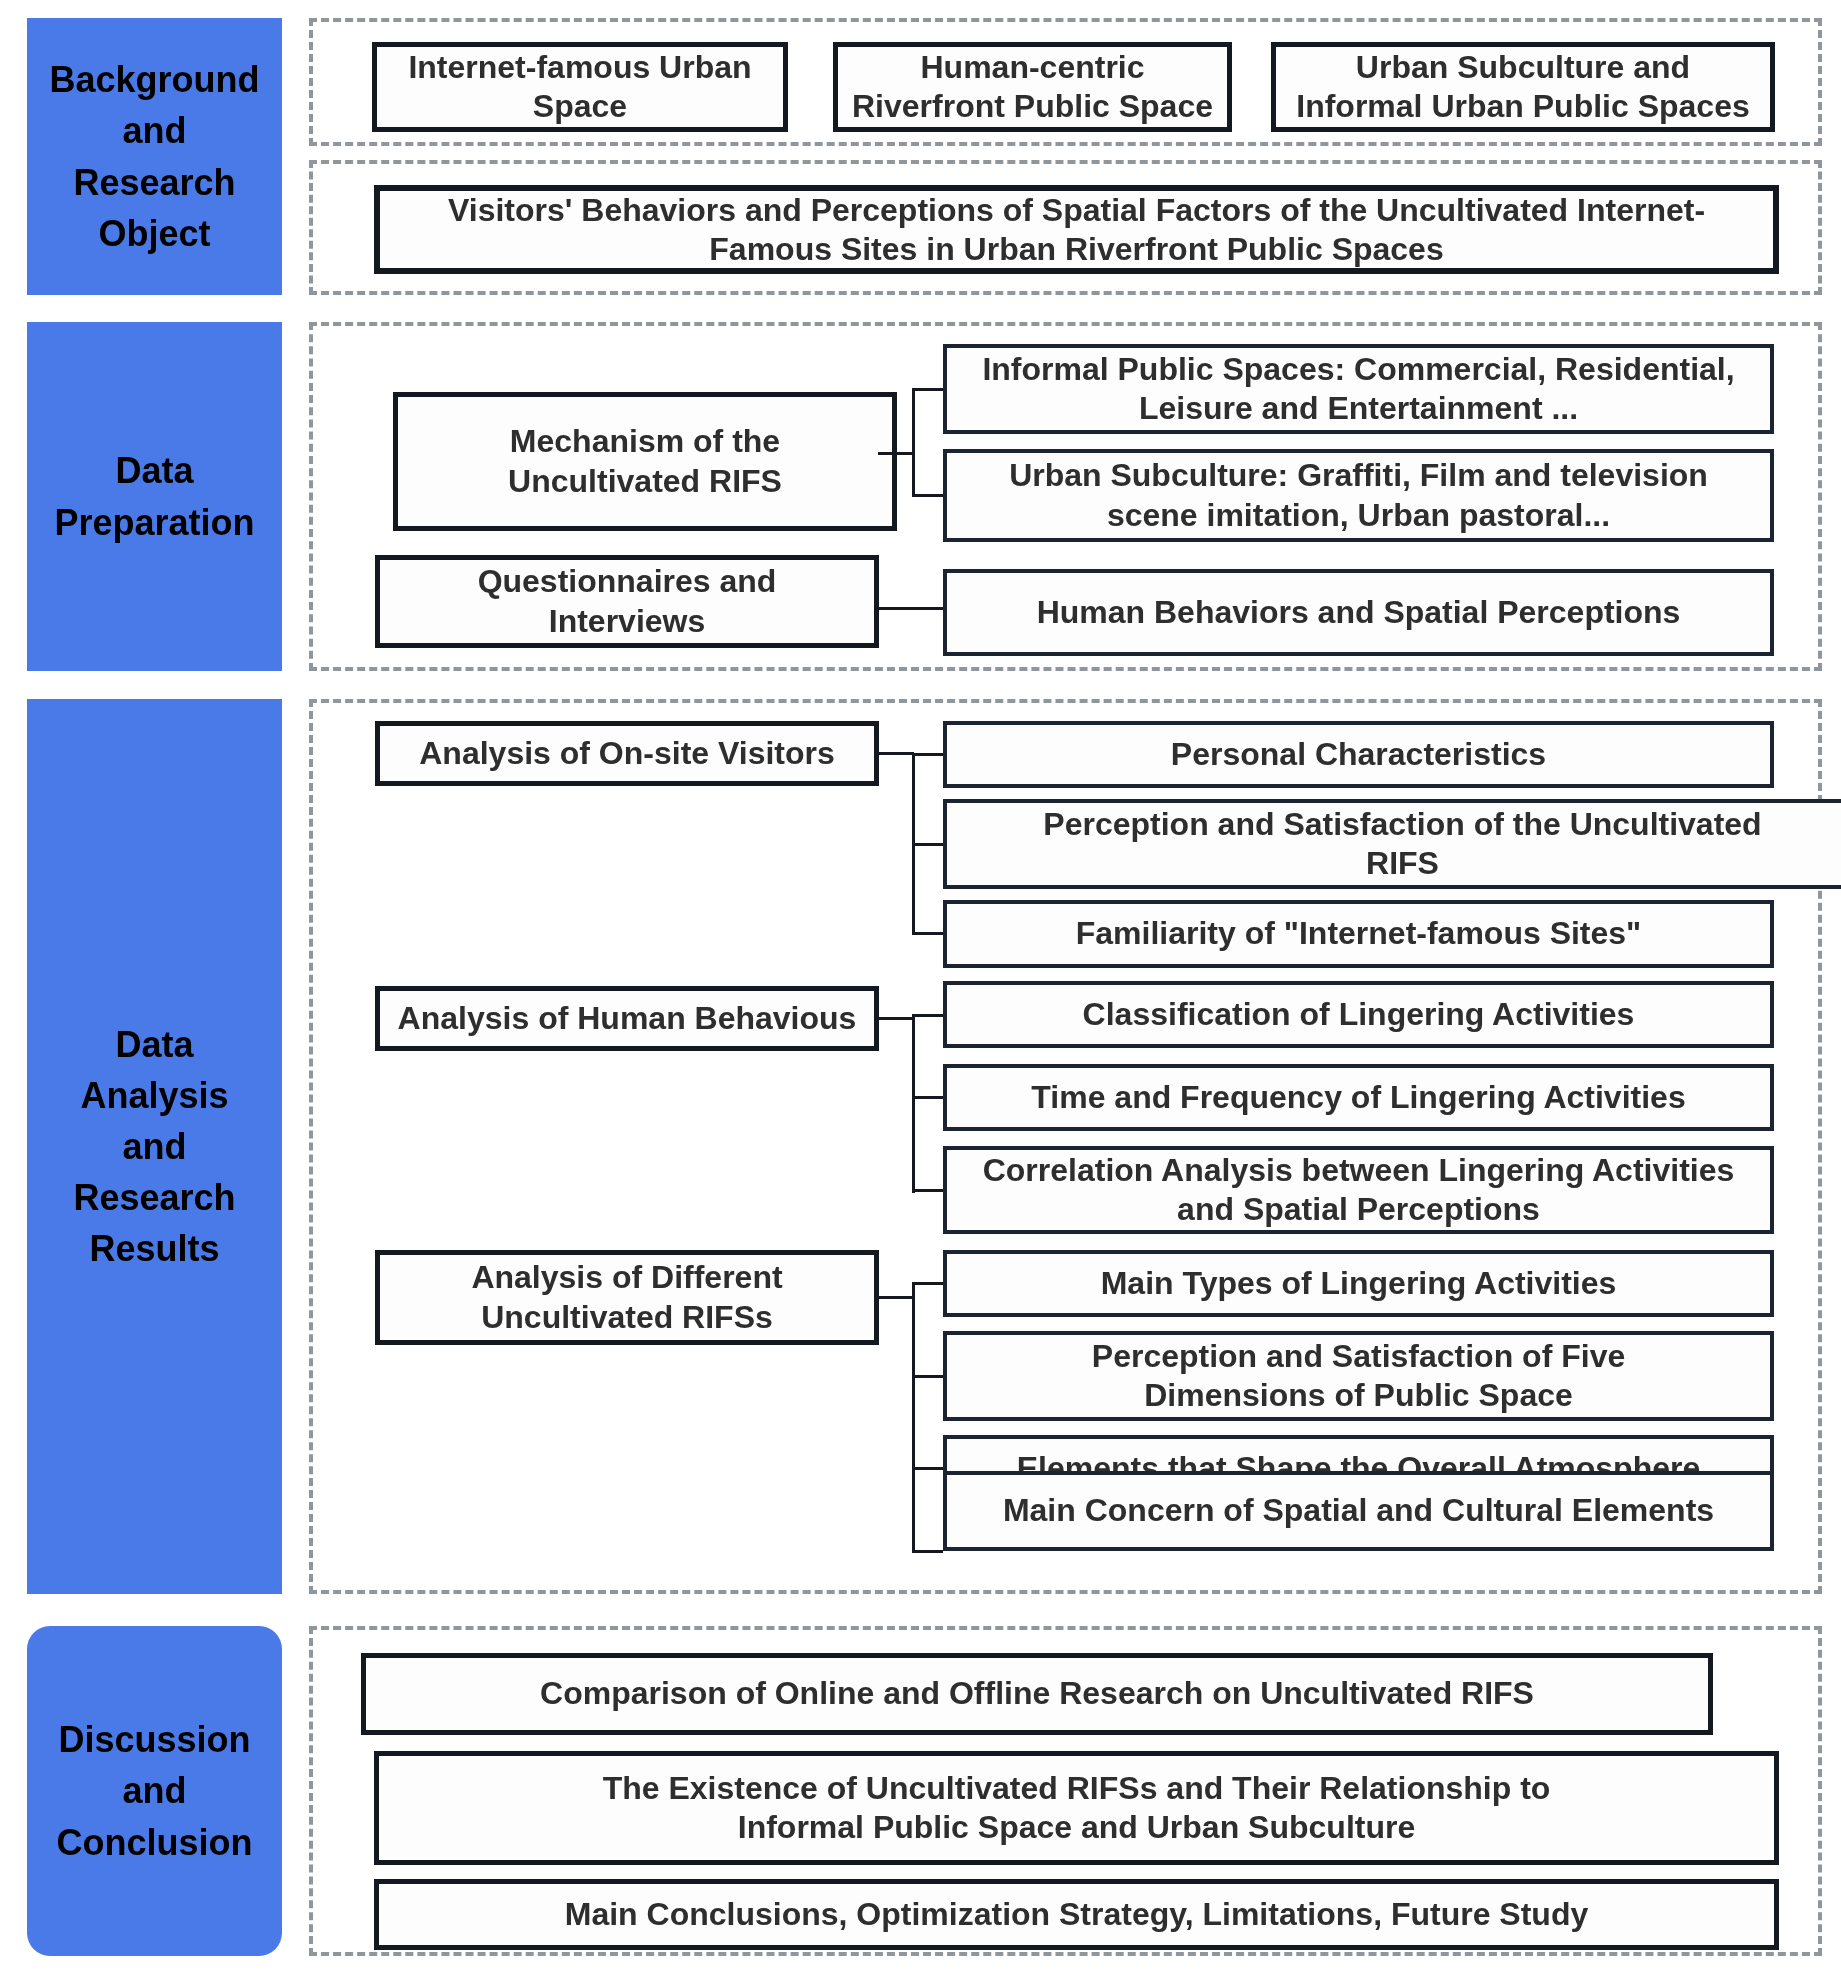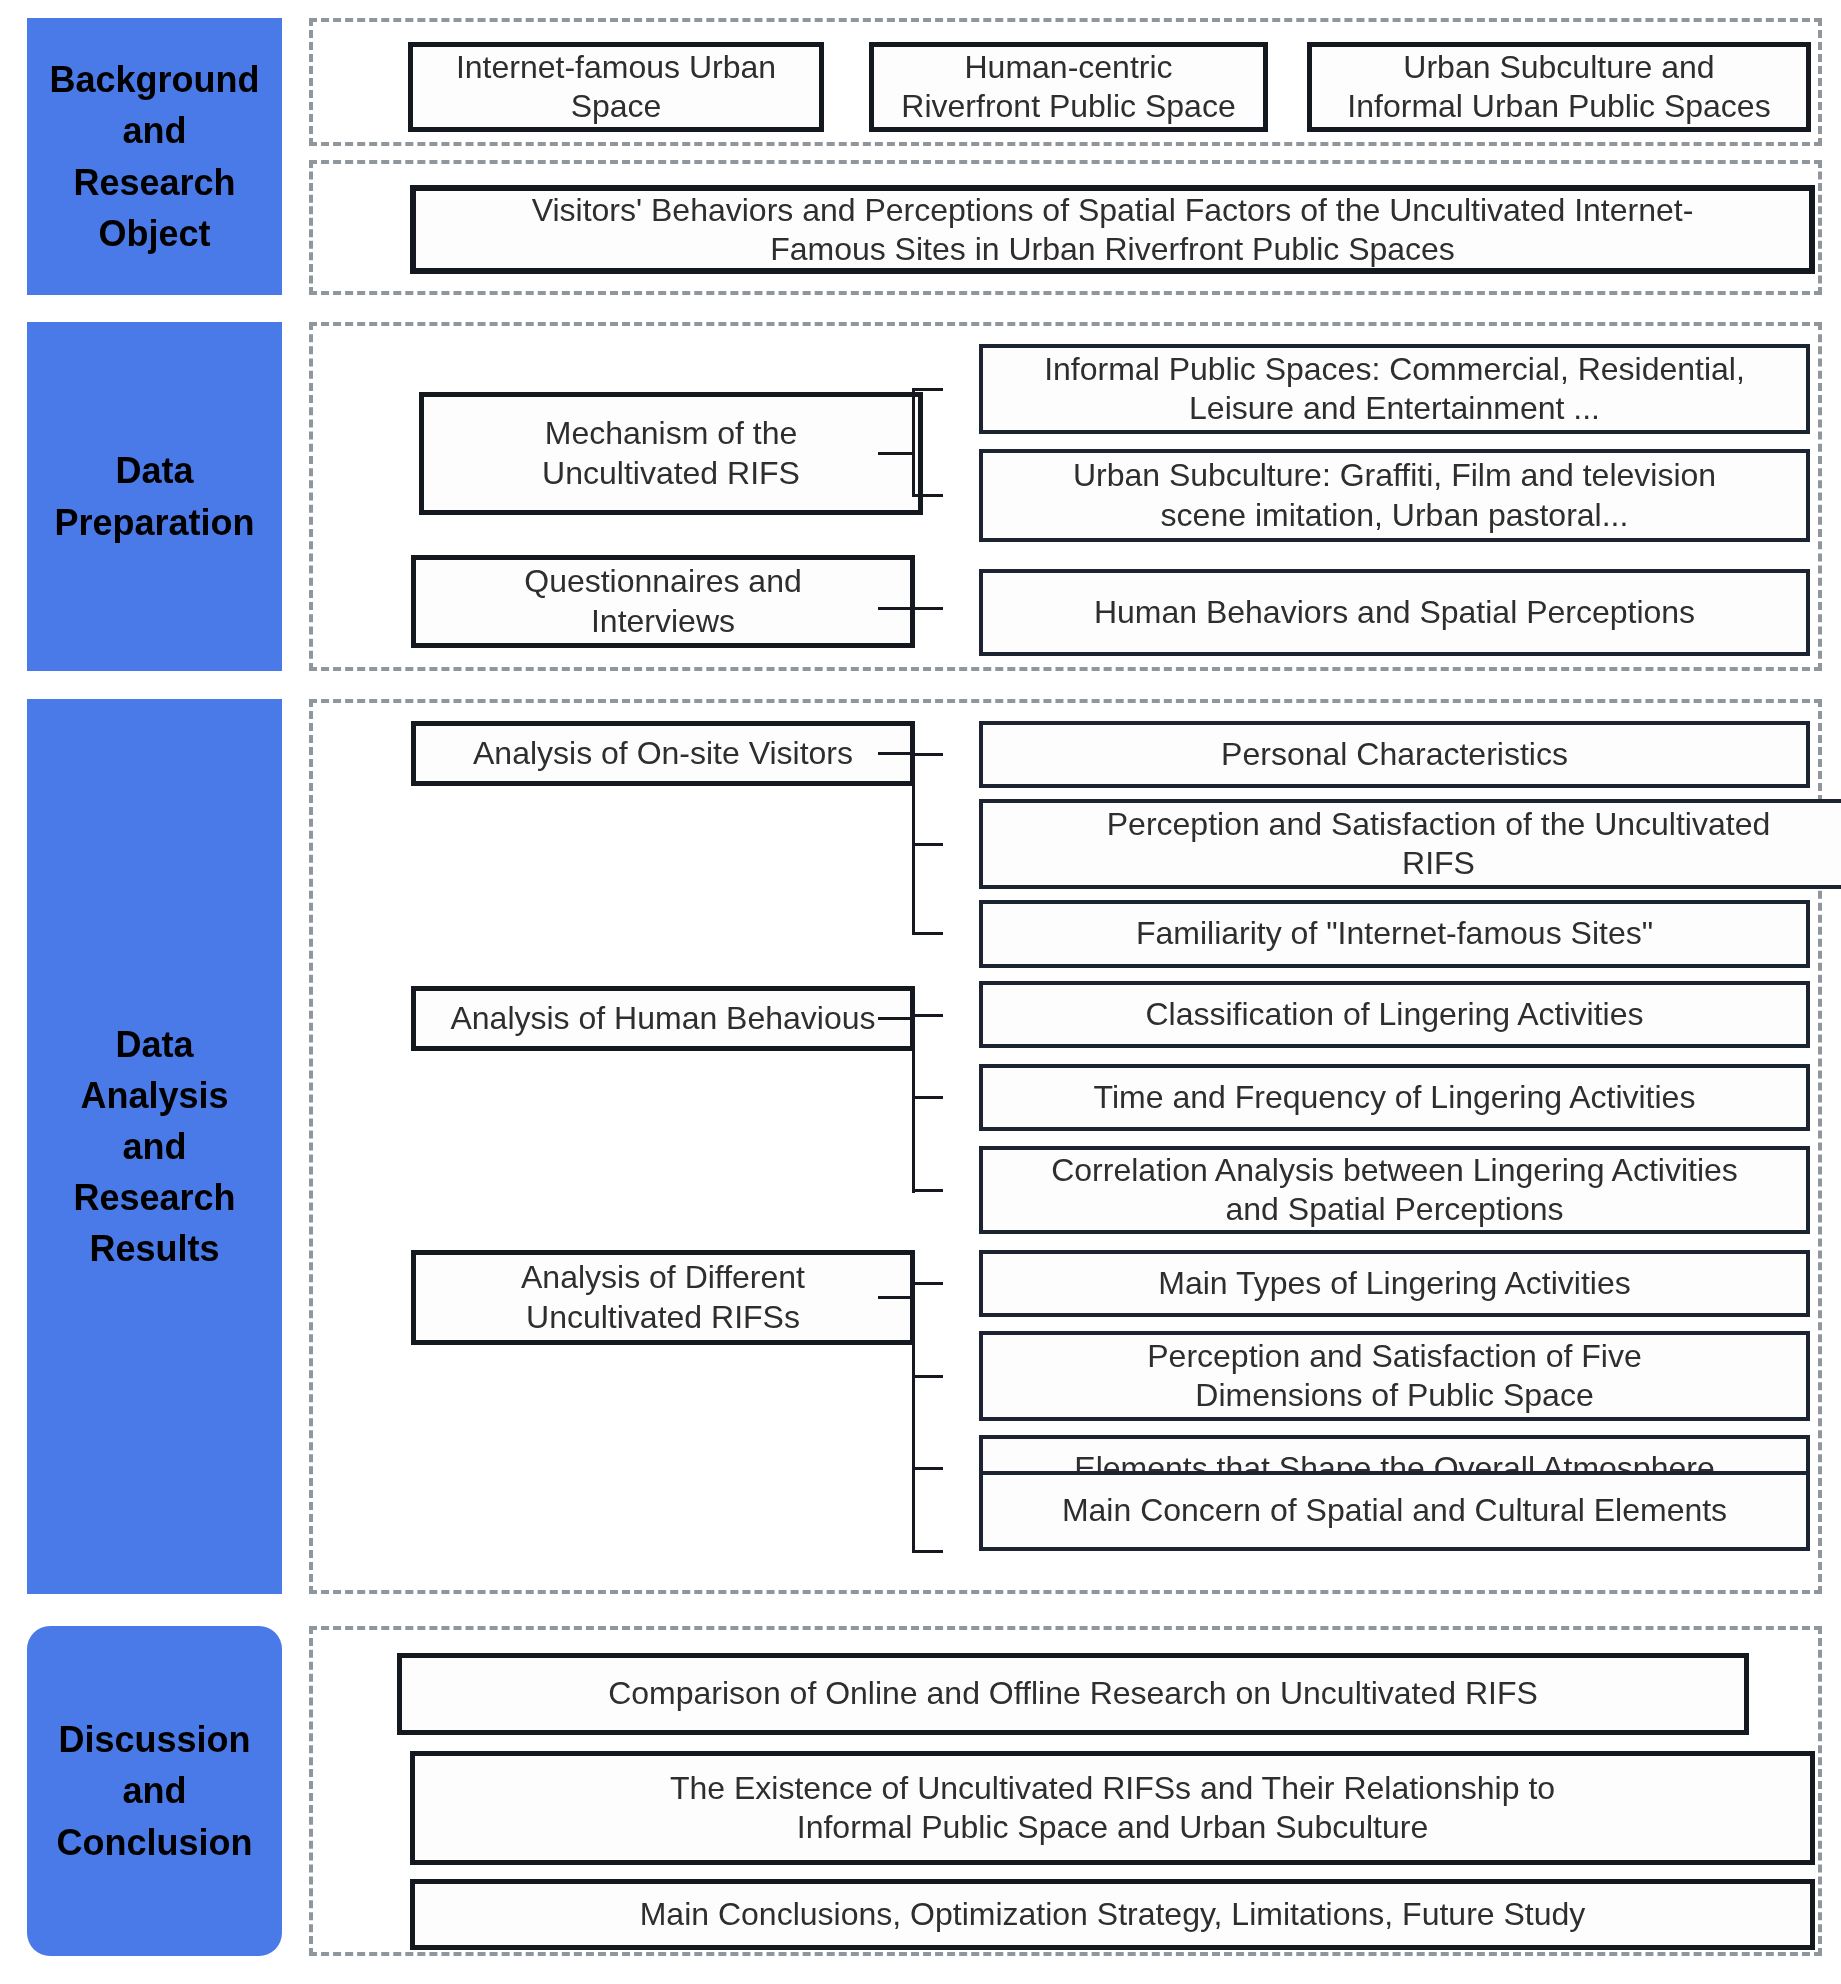--- a/index.html
+++ b/index.html
@@ -28,24 +28,23 @@
     background:transparent;
   }
   
   .box{
     position:absolute;
     background:#fdfdfe;
     border:5.3px solid #14181f;
     box-sizing:border-box;
     display:flex;align-items:center;justify-content:center;
     text-align:center;
-    font-size:32px;font-weight:normal;color:#2e2e2e;
+    font-size:32px;font-weight:bold;color:#2e2e2e;
     line-height:1.22;white-space:pre-line;
     padding:0 12px;
-    margin-left:36px;
   }
   .box.thin{border-width:4.2px;border-color:#1b2430;}
   .box.heavy{border-width:6.5px;}
   
   .hline,.vline{position:absolute;background:#15181e;}
   .hline{height:3px;}
   .vline{width:3px;}
 </style>
 </head>
 <body>
@@ -79,21 +78,21 @@
 Informal Urban Public Spaces</div>
   </div>
 
   <div class="dash" style="top:160px;height:135px;">
     <div class="box heavy" style="left:61px;top:21.4px;width:1405px;height:89px;">Visitors' Behaviors and Perceptions of Spatial Factors of the Uncultivated Internet-
 Famous Sites in Urban Riverfront Public Spaces</div>
   </div>
 
   <div class="dash" style="top:322px;height:349px;">
 
-    <div class="box" style="left:70px;top:66px;width:504px;height:123px;">Mechanism of the
+    <div class="box" style="left:80px;top:66px;width:504px;height:139px;">Mechanism of the
 Uncultivated RIFS</div>
     <div class="box" style="left:62px;top:229px;width:504px;height:93px;">Questionnaires and
 Interviews</div>
 
     <div class="box thin" style="left:630px;top:18px;width:831px;height:90px;">Informal Public Spaces:  Commercial, Residential,
 Leisure and Entertainment ...</div>
     <div class="box thin" style="left:630px;top:123px;width:831px;height:93px;">Urban Subculture: Graffiti, Film and television
 scene imitation, Urban pastoral...</div>
     <div class="box thin" style="left:630px;top:243px;width:831px;height:87px;">Human Behaviors and Spatial Perceptions</div>
 

